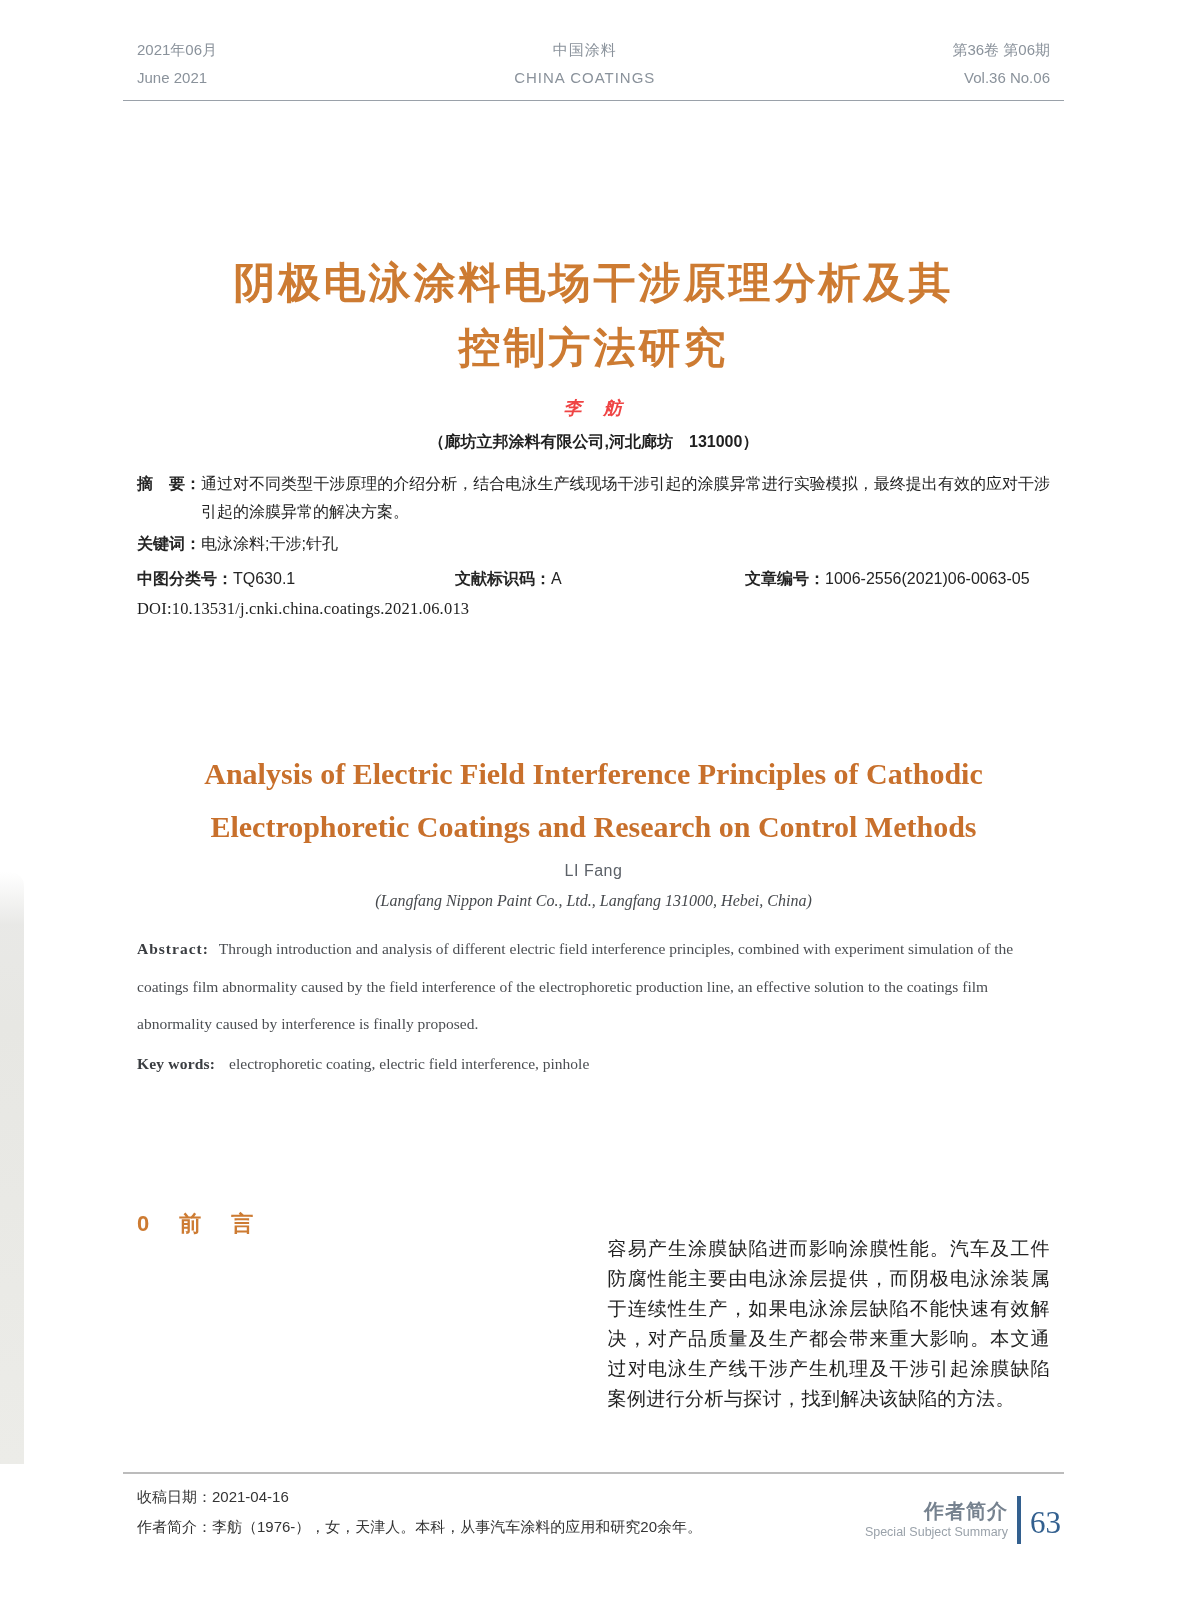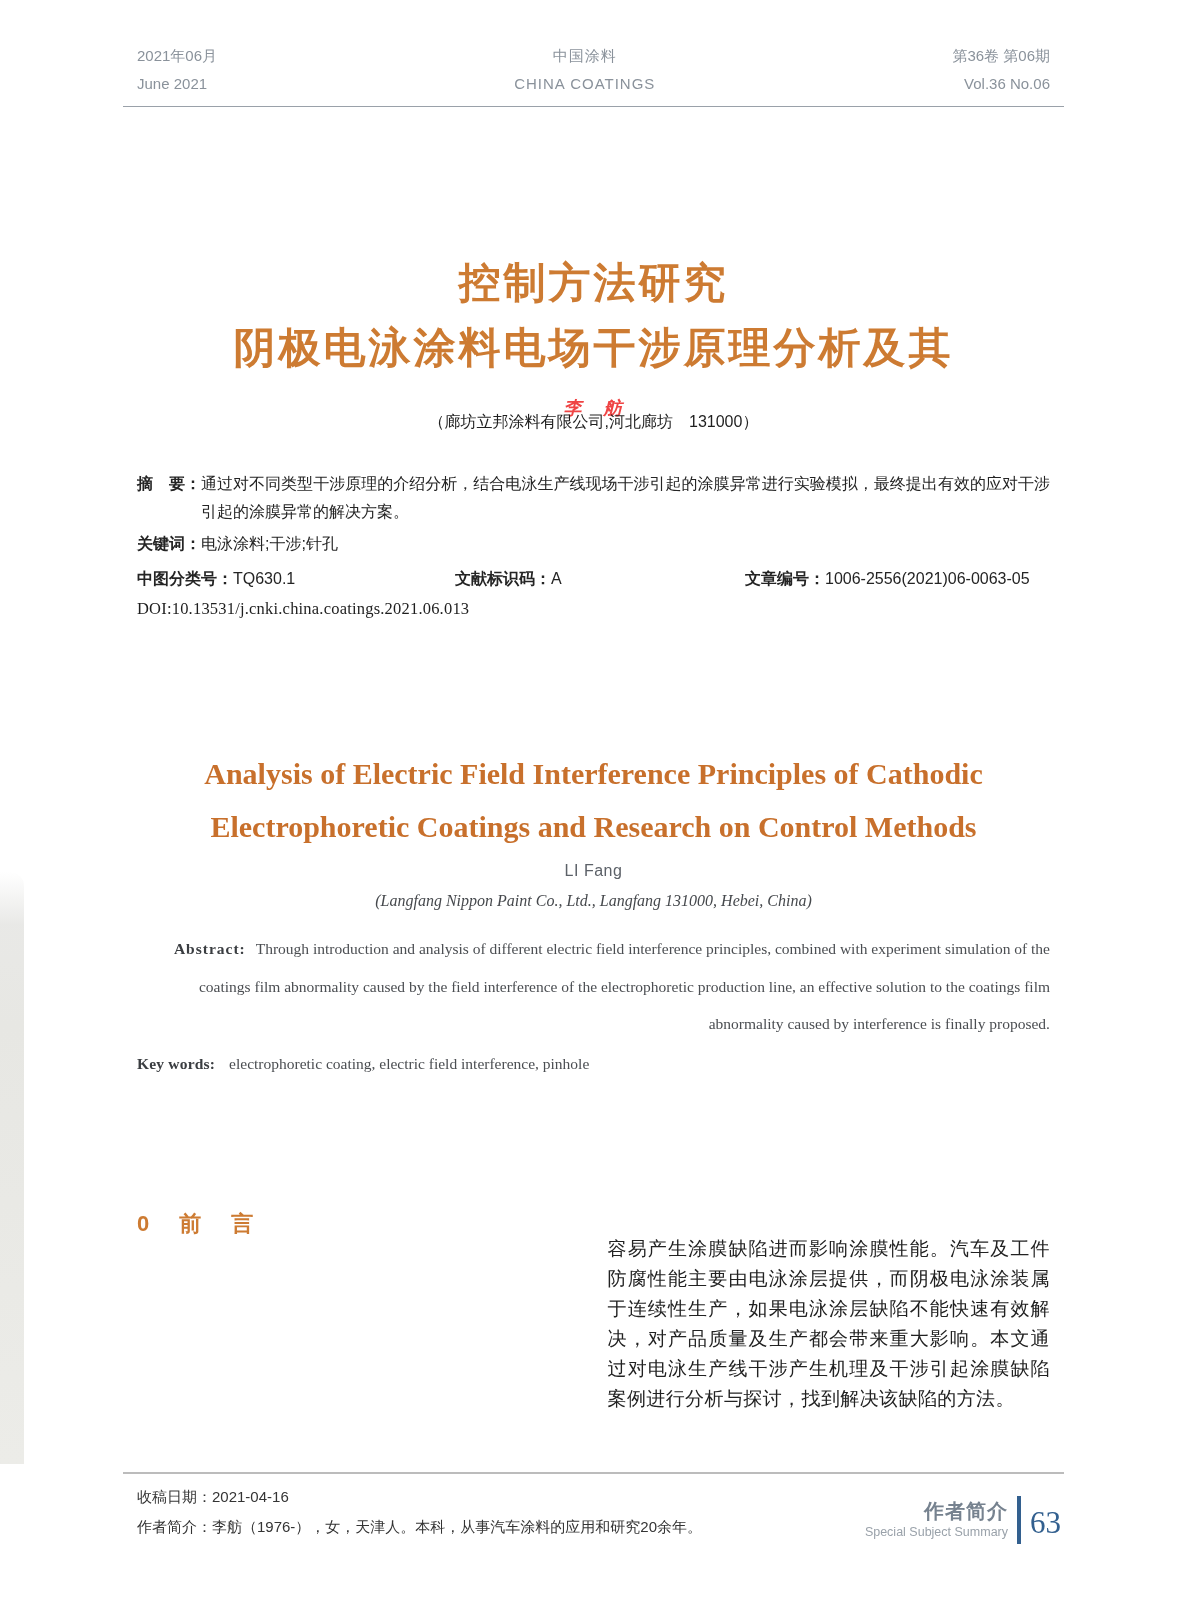--- a/index.html
+++ b/index.html
@@ -23,21 +23,21 @@
 
   
   .scan-shadow{
     position:absolute;left:0;top:872px;width:24px;height:592px;
     background:linear-gradient(180deg,rgba(216,216,212,0) 0%,rgba(214,214,210,0.55) 9%,#e7e7e3 26%,#ecece8 100%);
     border-top-right-radius:14px;
   }
 
   
   .header{
-    top:42px;
+    top:36px;
     display:flex;justify-content:space-between;align-items:flex-end;
     padding:0 14px 8px 14px;
     border-bottom:1.5px solid #9aa1a9;
     color:var(--header-gray);
     font-size:15px;line-height:1.85;
   }
   .h-center{text-align:center;letter-spacing:1px;}
   .h-left{text-align:left;}
   .h-right{text-align:right;}
 
@@ -47,22 +47,22 @@
     color:var(--accent-orange);
     font-weight:bold;
     font-size:42px;line-height:1.55;
     letter-spacing:3px;
   }
   .author-cn{
     top:396px;text-align:center;
     font-size:18px;font-weight:bold;color:#ef4444;letter-spacing:2px;font-style:italic;
   }
   .affil-cn{
-    top:412px;text-align:center;
-    font-size:16px;font-weight:normal;color:#1f1f1f;
+    top:432px;text-align:center;
+    font-size:16px;font-weight:bold;color:#1f1f1f;
   }
 
   
   .meta-cn{top:470px;padding:0 14px;font-size:16px;color:#242424;}
   .hang-row{display:flex;align-items:flex-start;}
   .hang-row .lbl{white-space:nowrap;font-weight:bold;}
   .hang-row .txt{flex:1;text-align:justify;}
   .abstract-cn-row{line-height:1.72;}
   .keywords-cn-row{margin-top:5px;line-height:1.7;}
   .keywords-cn-row .lbl{font-weight:bold;}
@@ -93,21 +93,21 @@
   }
   .abstract-en{
     top:930px;padding:0 14px;
     font-family:"Liberation Serif","DejaVu Serif",serif;
     font-size:15.5px;color:#4b4e52;
   }
   .abstract-en .lbl{
     font-weight:bold;color:#3a3d41;letter-spacing:1px;
     padding-right:10px;
   }
-  .abstract-en .abs-text{line-height:2.42;text-align:right;}
+  .abstract-en .abs-text{line-height:2.42;}
   .keywords-en-row{margin-top:6px;line-height:1.9;}
   .keywords-en-row .lbl{letter-spacing:0.2px;}
 
   
   .body-cols{
     top:1200px;padding:0 14px;
     display:flex;column-gap:28px;
   }
   .col{width:442.5px;}
   .section-heading{
@@ -161,22 +161,22 @@
       <div>中国涂料</div>
       <div>CHINA COATINGS</div>
     </div>
     <div class="h-right">
       <div>第36卷 第06期</div>
       <div>Vol.36 No.06</div>
     </div>
   </header>
 
   <div class="title-cn content-col">
+    <div>阴极电泳涂料电场干涉原理分析及其</div>
     <div>控制方法研究</div>
-    <div>阴极电泳涂料电场干涉原理分析及其</div>
   </div>
 
   <div class="author-cn content-col">李　舫</div>
   <div class="affil-cn content-col">（廊坊立邦涂料有限公司,河北廊坊　131000）</div>
 
   <div class="meta-cn content-col">
     <div class="hang-row abstract-cn-row">
       <span class="lbl">摘　要：</span>
       <span class="txt">通过对不同类型干涉原理的介绍分析，结合电泳生产线现场干涉引起的涂膜异常进行实验模拟，最终提出有效的应对干涉引起的涂膜异常的解决方案。</span>
     </div>

